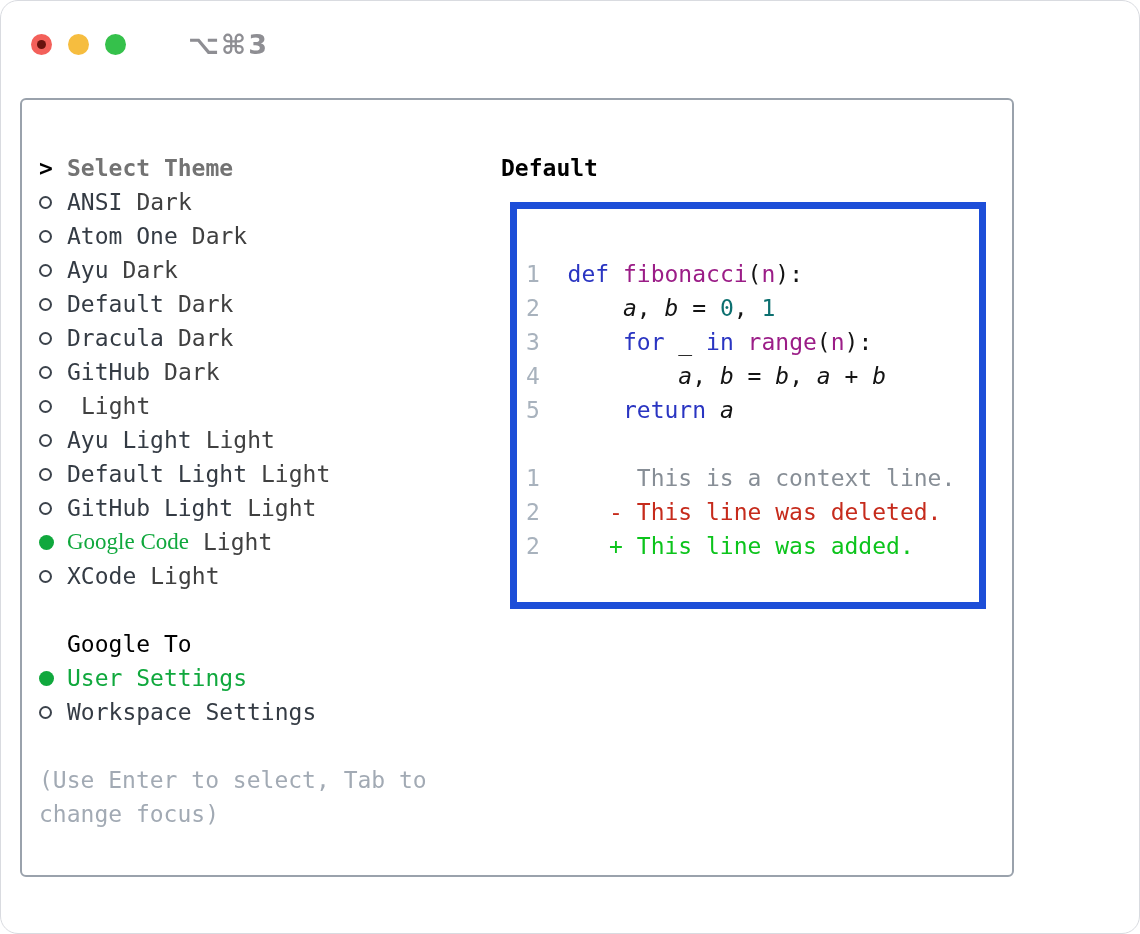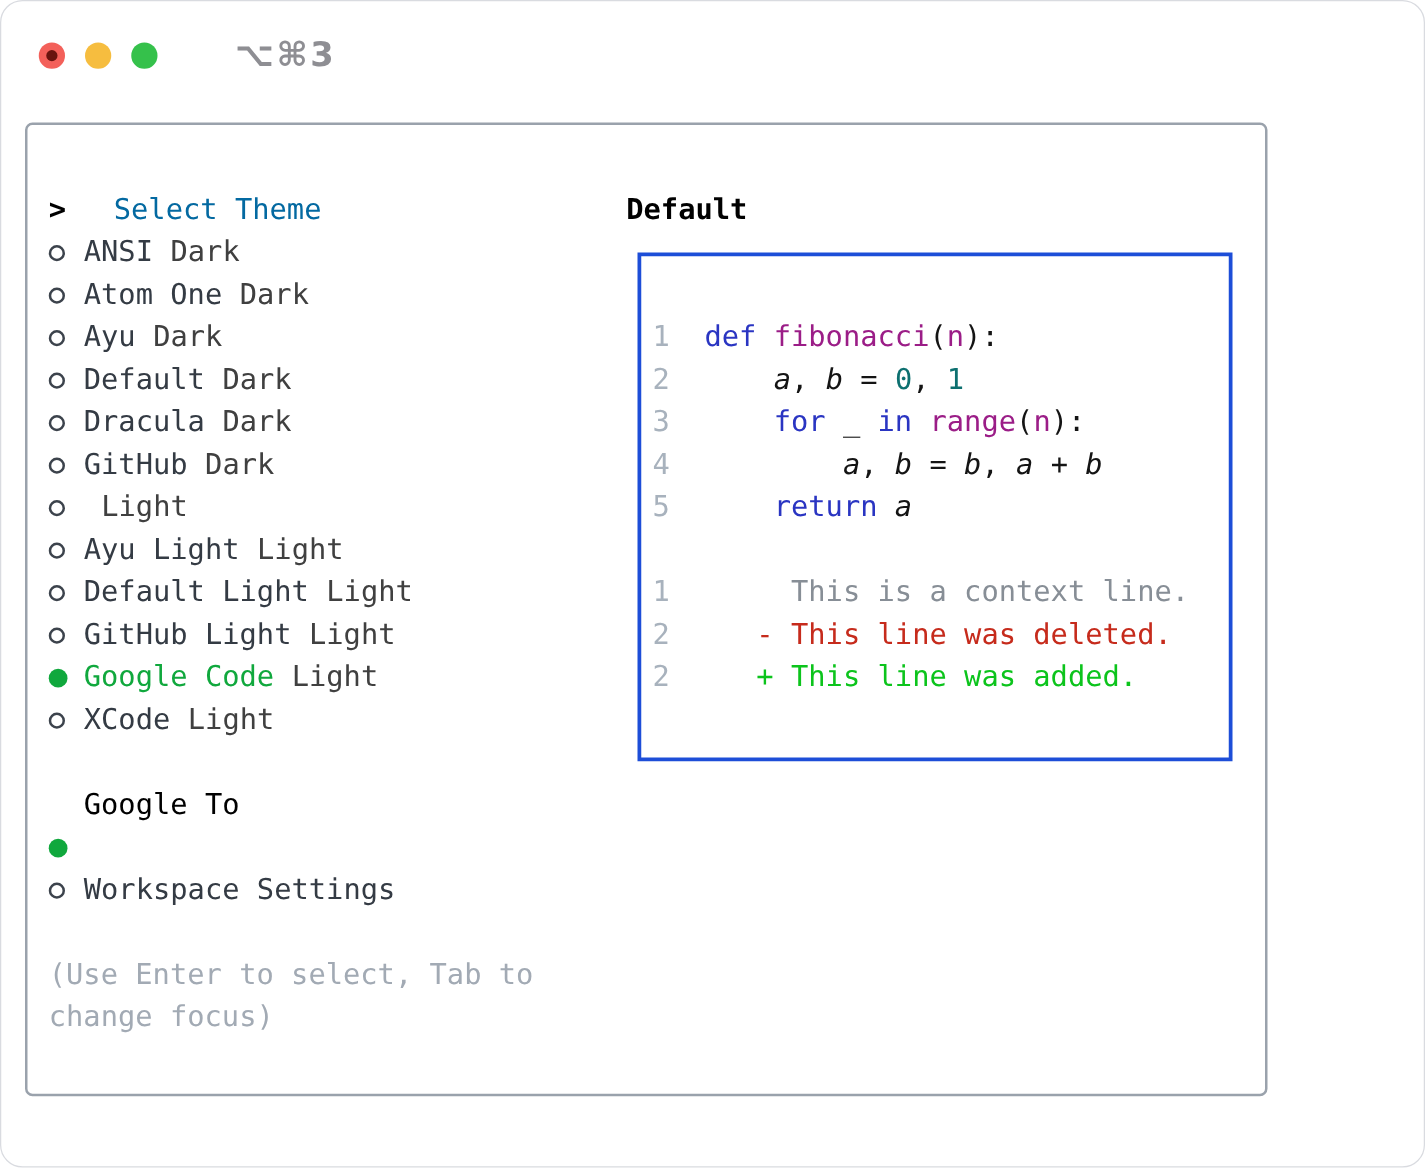--- a/index.html
+++ b/index.html
@@ -31,34 +31,34 @@
   }
 
   
   .left-col { position:absolute; left:17px; top:51px; width:440px;
               font-size:23px; line-height:34px; color:#343b44; }
   .row { display:flex; align-items:center; height:34px; white-space:pre; }
   .prefix { width:28px; flex:none; display:flex; align-items:center; }
   .caret { color:#000; font-weight:700; }
   .radio-ring { width:13px; height:13px; border:2px solid #3c434c; border-radius:50%; }
   .radio-fill { width:15px; height:15px; border-radius:50%; background:#10a83d; }
-  .hdr { color:#0369a1; font-weight:400;margin-left:24px; }
+  .hdr { color:#737373; font-weight:700; }
   .hdr2 { color:#000; }
   .theme-name { color:#343b44; }
-  .theme-name.sel { color:#10a83d; }
+  .theme-name.sel { color:#10a83d;font-family:Liberation Serif, serif; }
   .theme-tag { color:#404040; margin-left:14px; }
   .opt-name.sel { color:#10a83d; }
   .spacer { height:34px; }
   .hint { color:#a2aab4; white-space:pre; height:34px; line-height:34px; }
 
   
   .preview-label { position:absolute; left:479px; top:51px; height:34px; line-height:34px;
                    font-size:23px; font-weight:700; color:#000; }
   .preview-box { position:absolute; left:488px; top:102px; width:476px; height:407px;
-                 border:3px solid #1d4ed8; background:#fff; overflow:hidden; }
+                 border:7px solid #1d4ed8; background:#fff; overflow:hidden; }
   .code-area { padding:48px 0 0 9px; font-size:23px; line-height:34px; }
   .cl { white-space:pre; height:34px; }
   .ln    { color:#a8b2bd; }
   .c-pl  { color:#141414; }
   .c-kw  { color:#2a35c2; }
   .c-fn  { color:#9b1d87; }
   .c-num { color:#0d7070; }
   .c-var { color:#141414; font-style:italic; }
   .d-ctx { color:#878e96; }
   .d-del { color:#c62b1c; }
@@ -102,21 +102,21 @@
         </div>
 
       <div class="spacer"></div>
 
       <div class="row">
         <span class="prefix"></span>
         <span class="hdr2">Google To</span>
       </div>
 
       <div id="apply-list">
-          <div class="row"><span class="prefix"><span class="radio-fill"></span></span></div>
+          <div class="row"><span class="prefix"><span class="radio-fill"></span></span><span class="opt-name sel">User Settings</span></div>
           <div class="row"><span class="prefix"><span class="radio-ring"></span></span><span class="opt-name">Workspace Settings</span></div>
         </div>
 
       <div class="spacer"></div>
 
       <div class="hint">(Use Enter to select, Tab to</div>
       <div class="hint">change focus)</div>
     </div>
 
     <div class="preview-label">Default</div>

